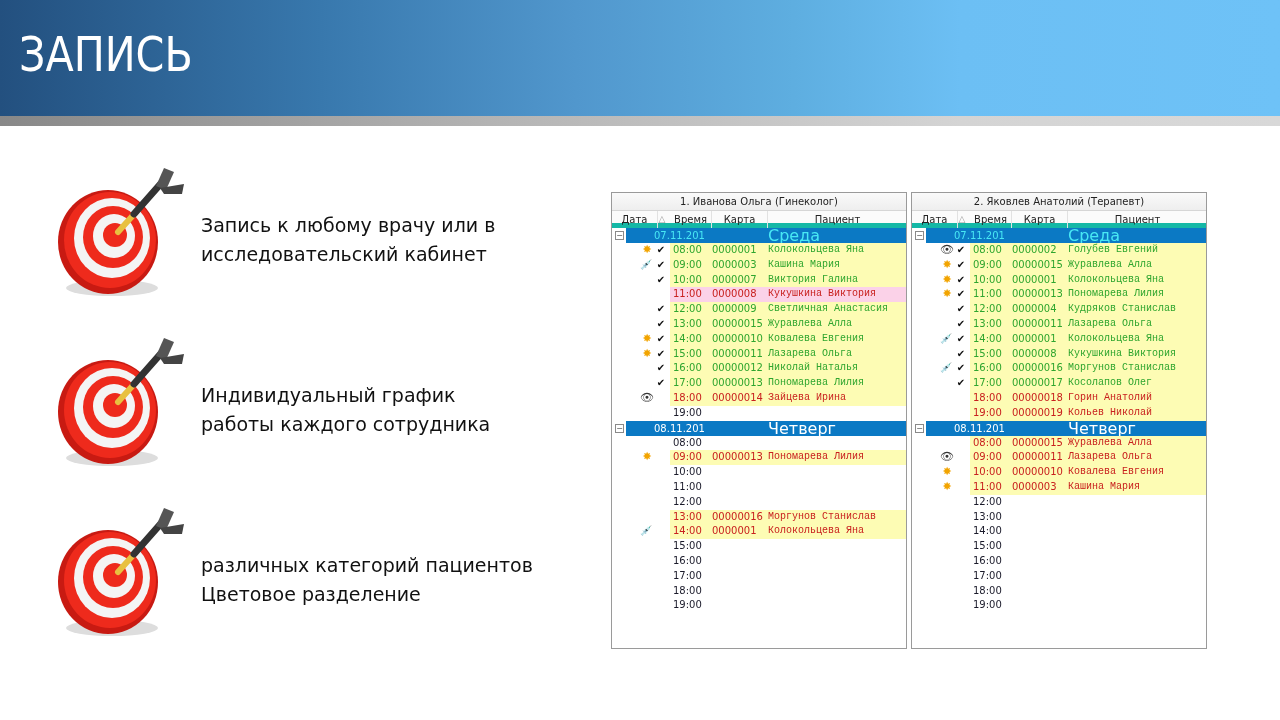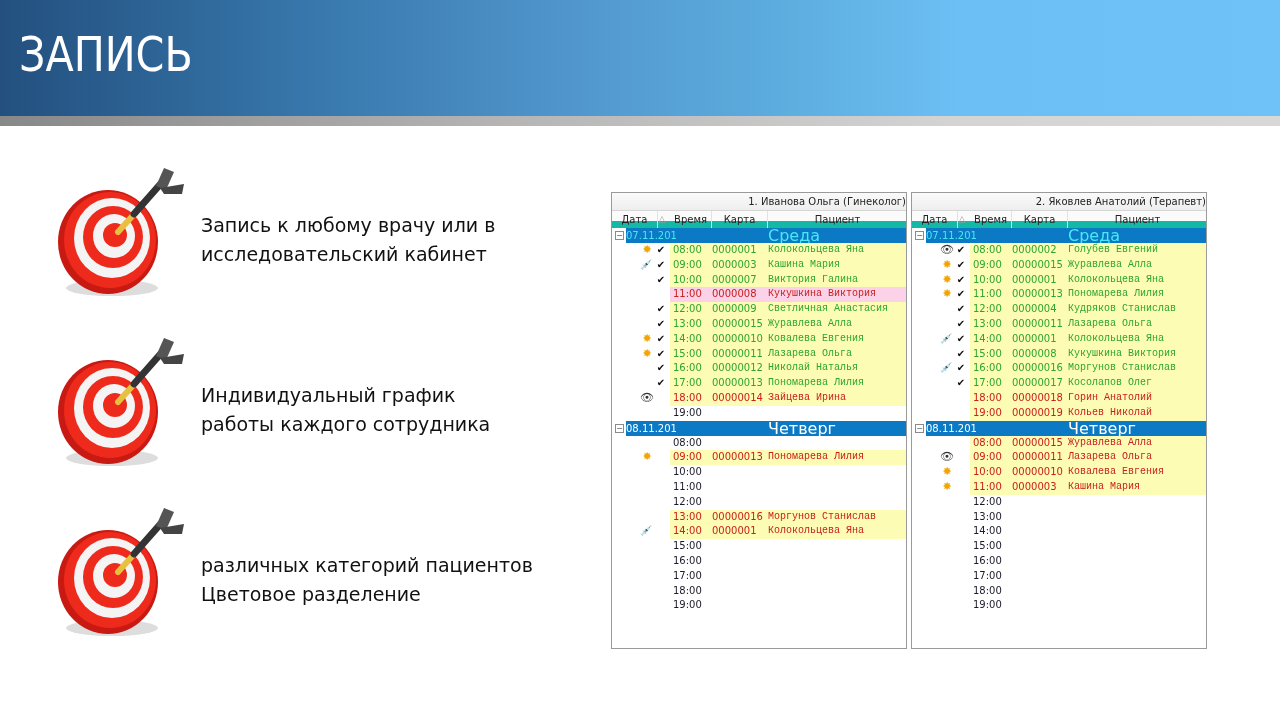--- a/index.html
+++ b/index.html
@@ -26,37 +26,37 @@
     position: absolute; left: 149px; font-family: "DejaVu Sans", sans-serif;
     font-size: 19px; line-height: 29px; color: #111111; white-space: nowrap;
   }
 
   .grid {
     position: absolute; top: 192px; width: 296px; height: 457px;
     border: 1px solid #9a9a9a; background: #ffffff;
     font-family: "DejaVu Sans", sans-serif; font-size: 10px; overflow: hidden;
   }
   .grid .title {
-    height: 18px; line-height: 18px; text-align: right; color: #222;
+    height: 18px; line-height: 18px; text-align: center; color: #222;
     background: linear-gradient(#fafafa, #eeeeee); border-bottom: 1px solid #d6d6d6;
     font-size: 10px;
   }
-  .grid .cols { position: relative; height: 17px; border-bottom: 7px solid #14b8a6; background: #fbfbfb; color: #222; }
+  .grid .cols { position: relative; height: 17px; border-bottom: 5px solid #14b8a6; background: #fbfbfb; color: #222; }
   .grid .cols span { position: absolute; top: 0; height: 17px; line-height: 17px; text-align: center; border-right: 1px solid #e2e2e2; }
   .grid .cols .sort { color: #9a9a9a; font-size: 9px; }
 
   .group-row { position: relative; height: 15px; }
   .group-row .toggle {
     position: absolute; left: 3px; top: 3px; width: 9px; height: 9px;
     border: 1px solid #8a8a8a; background: #fff; font-size: 8px; line-height: 7px; text-align: center; color: #555;
   }
   .group-row .bar {
     position: absolute; left: 14px; right: 0; top: 0; height: 15px; background: #0b79c4;
   }
-  .group-row .date { position: absolute; left: 14px; top: 0; line-height: 15px; color: #ffffff; font-size: 10px; }
+  .group-row .date { position: absolute; left: 14px; top: 0; line-height: 15px; color: #ffffff; font-size: 10px; padding-left: 28px; }
   .group-row .date.today { color: #48e8f4; }
   .group-row .day { position: absolute; left: 156px; top: 0; line-height: 15px; color: #ffffff; font-size: 16px; }
   .group-row .day.today { color: #48e8f4; }
 
   .row { position: relative; height: 14.8px; line-height: 14.8px; font-size: 10px; }
   .row .bg { position: absolute; left: 58px; right: 0; top: 0; bottom: 0; }
   .row .bg.yellow { background: #fdfcb4; }
   .row .bg.pink { background: #fbd2e8; }
   .row .icon { position: absolute; left: 28px; top: 0; width: 14px; text-align: center; }
   .row .check { position: absolute; left: 44px; top: 0; width: 10px; text-align: center; color: #111; font-size: 10px; }

